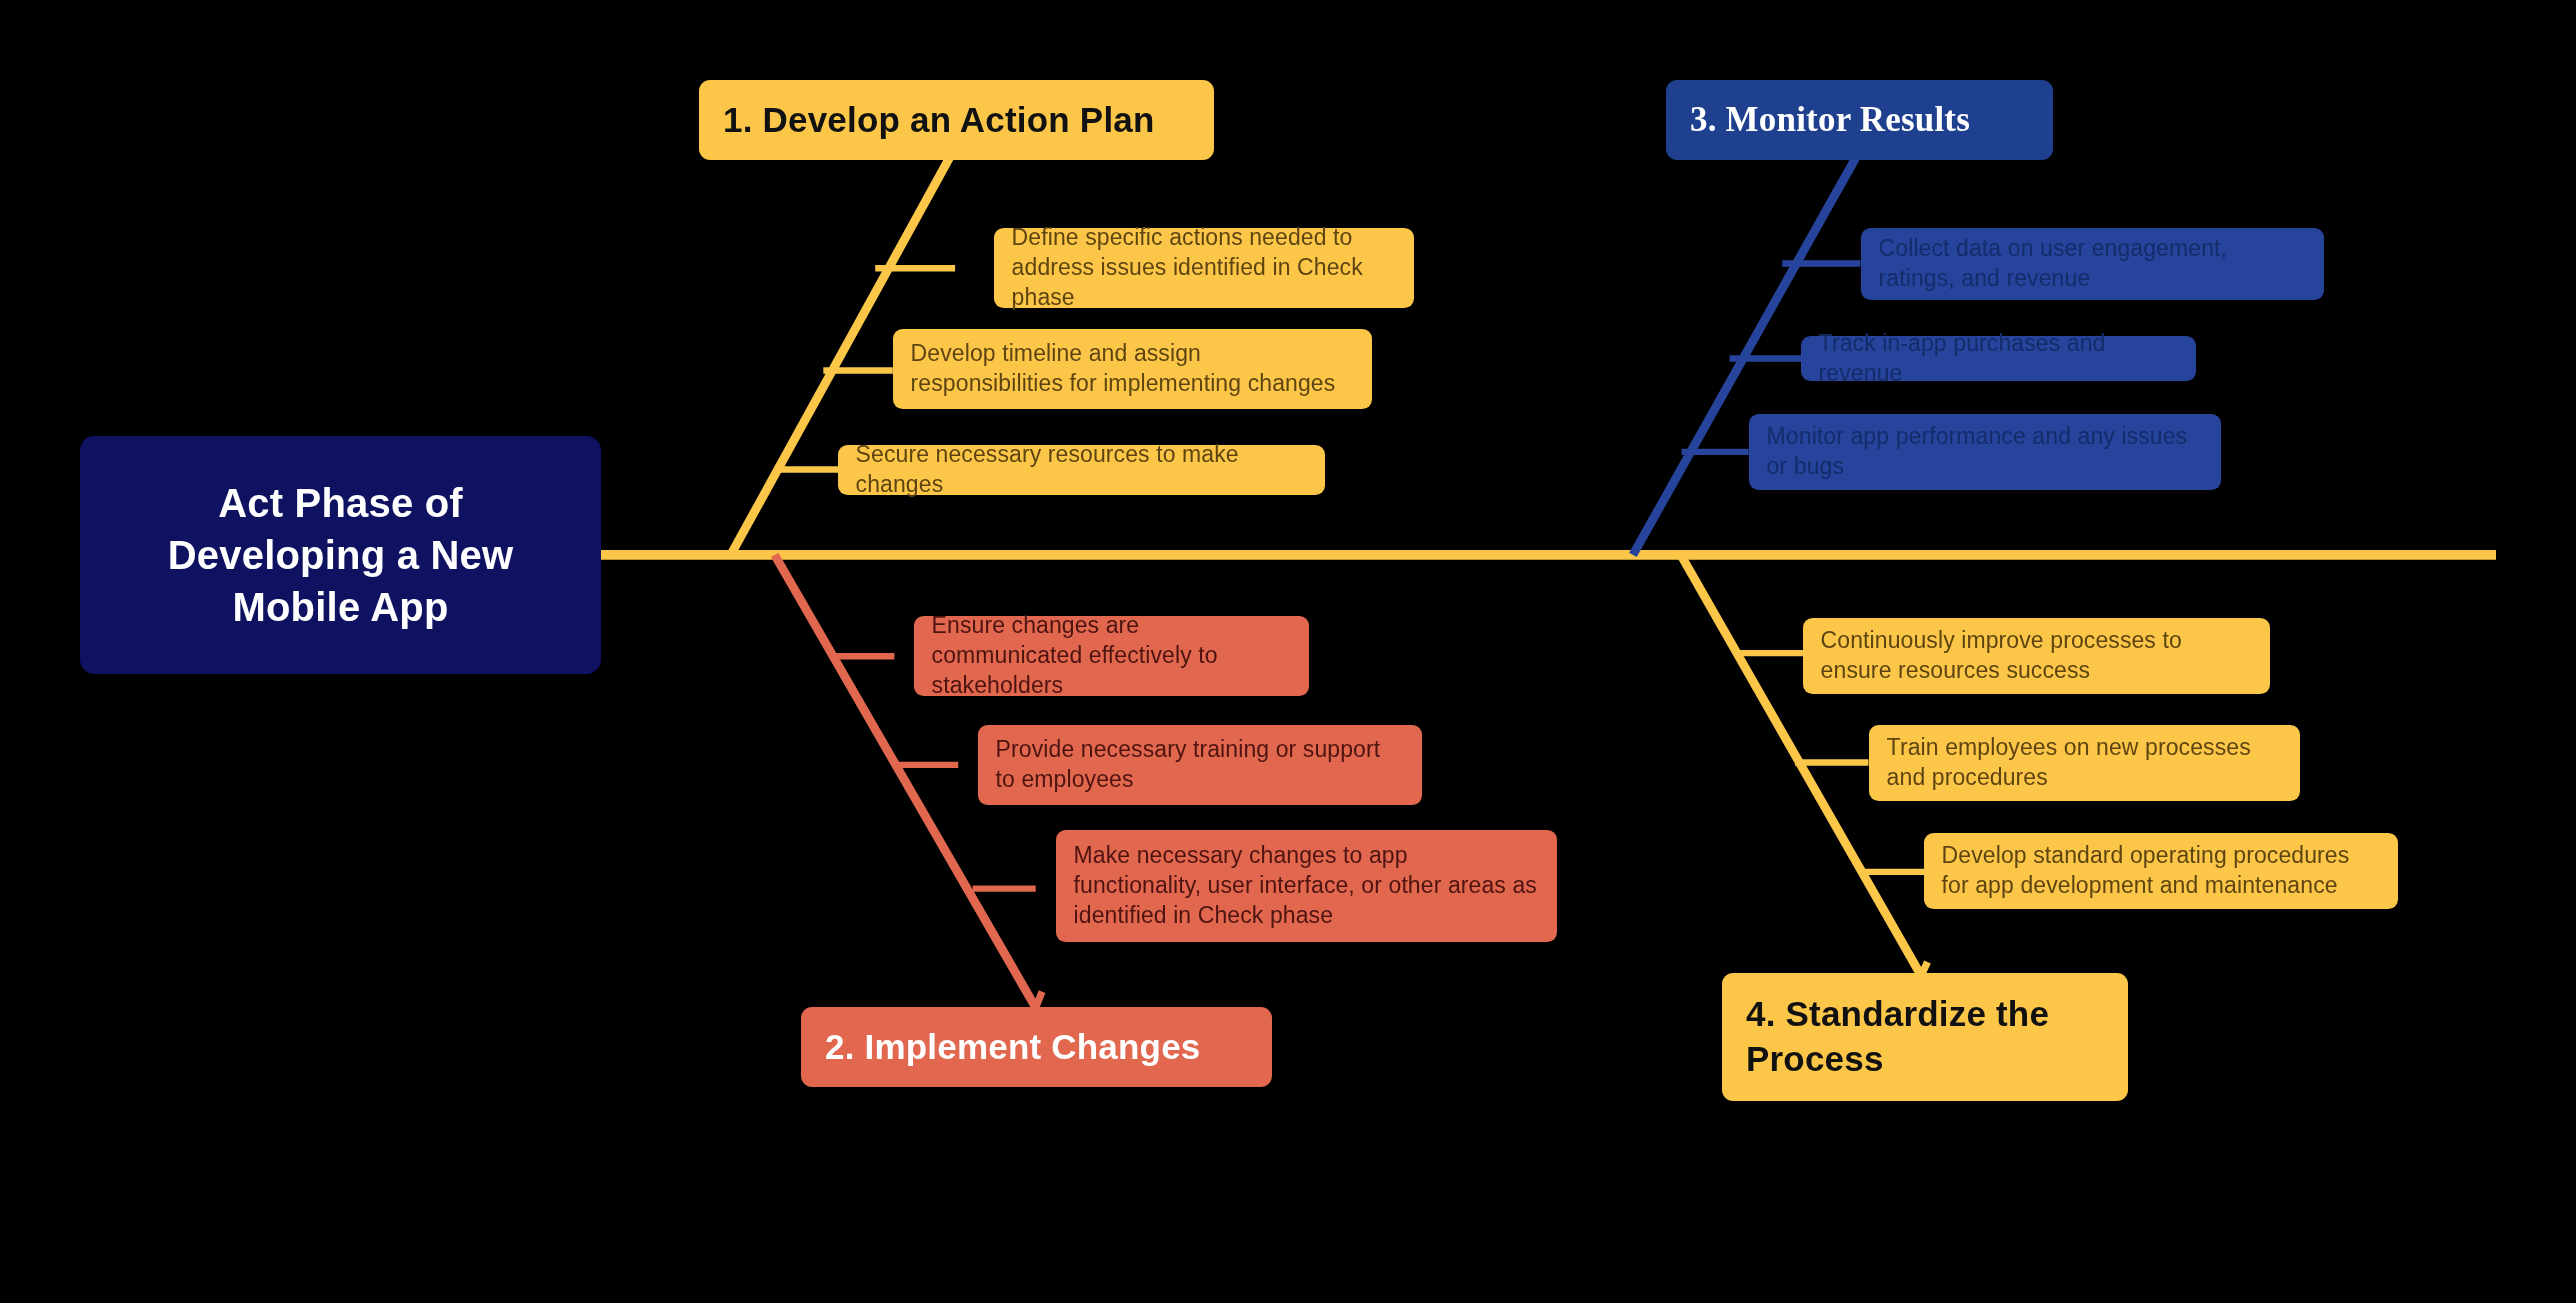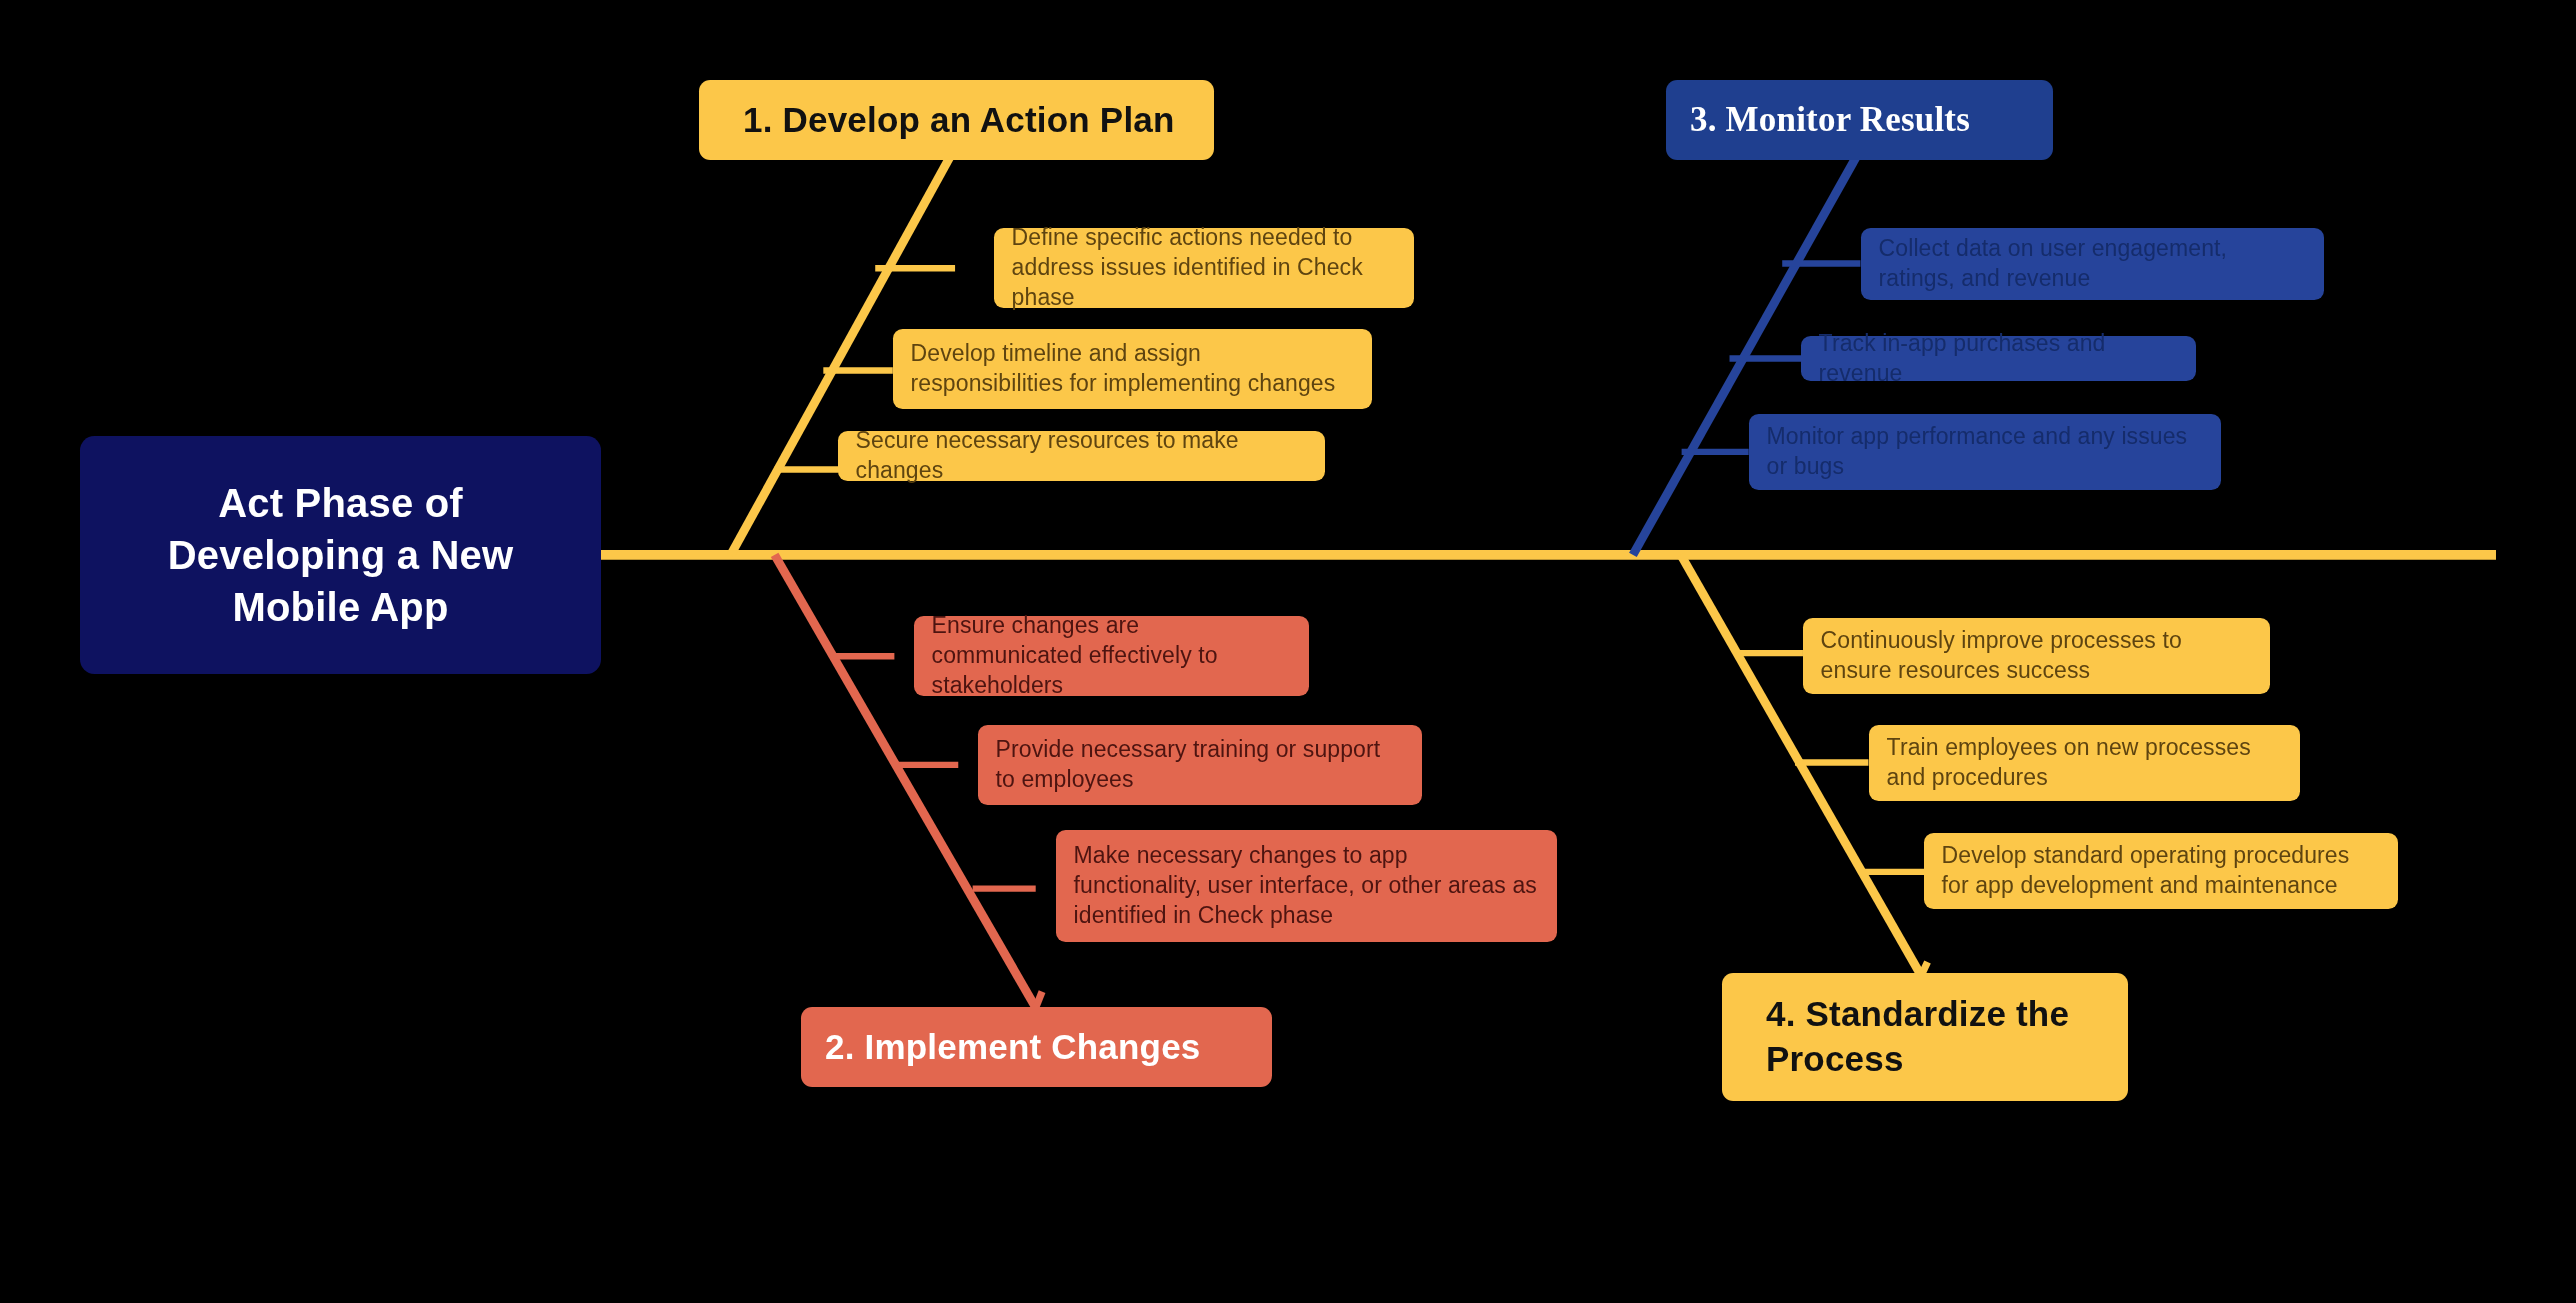--- a/index.html
+++ b/index.html
@@ -90,21 +90,21 @@
   }
 
   
   .bg-yellow  { background: #FCC749; }
   .bg-coral   { background: #E2674F; }
   .bg-blue    { background: #1F3F8F; font-family: Liberation Serif, serif; }
   .bg-subyellow { background: #FCC749; }
   .bg-subcoral  { background: #E2674F; margin-left: 20px; }
   .bg-subblue   { background: #26449B; }
 
-  .tx-dark      { color: #111111; margin-left: 20px; }
+  .tx-dark      { color: #111111; }
   .tx-white     { color: #ffffff; }
   .tx-brown     { color: #5E4410; }
   .tx-maroon    { color: #4D1410; }
   .tx-navy      { color: #152C6B; }
 </style>
 </head>
 <body>
 
 <div id="canvas">
 
@@ -151,21 +151,21 @@
   </div>
 
   <div class="sub-box bg-subyellow" style="left:994px; top:228px; width:420px; height:80px;">
     <span class="sub-box-text tx-brown">Define specific actions needed to address issues identified in Check phase</span>
   </div>
 
   <div class="sub-box bg-subyellow" style="left:893px; top:329px; width:479px; height:80px;">
     <span class="sub-box-text tx-brown">Develop timeline and assign responsibilities for implementing changes</span>
   </div>
 
-  <div class="sub-box bg-subyellow" style="left:838px; top:431px; width:487px; height:50px;">
+  <div class="sub-box bg-subyellow" style="left:838px; top:445px; width:487px; height:50px;">
     <span class="sub-box-text tx-brown">Secure necessary resources to make changes</span>
   </div>
 
   <div class="cat-header bg-coral" style="left:801px; top:1007px; width:471px; height:80px;">
     <span class="cat-header-text tx-white">2. Implement Changes</span>
   </div>
 
   <div class="sub-box bg-subcoral" style="left:894px; top:616px; width:395px; height:80px;">
     <span class="sub-box-text tx-maroon">Ensure changes are communicated effectively to stakeholders</span>
   </div>

